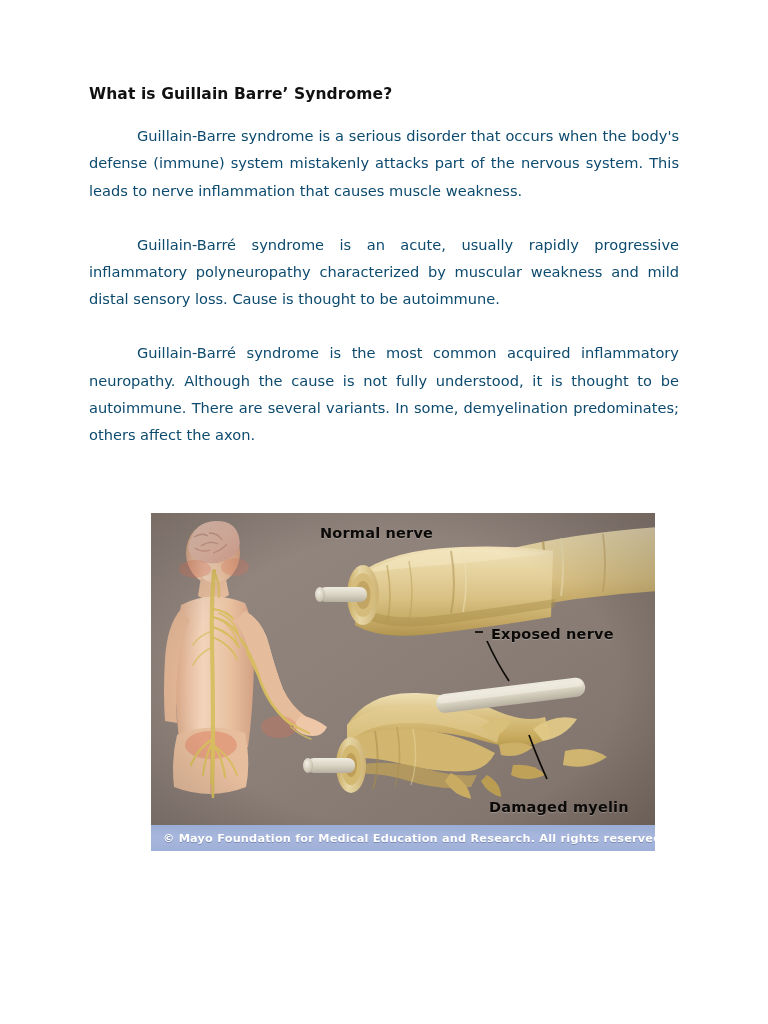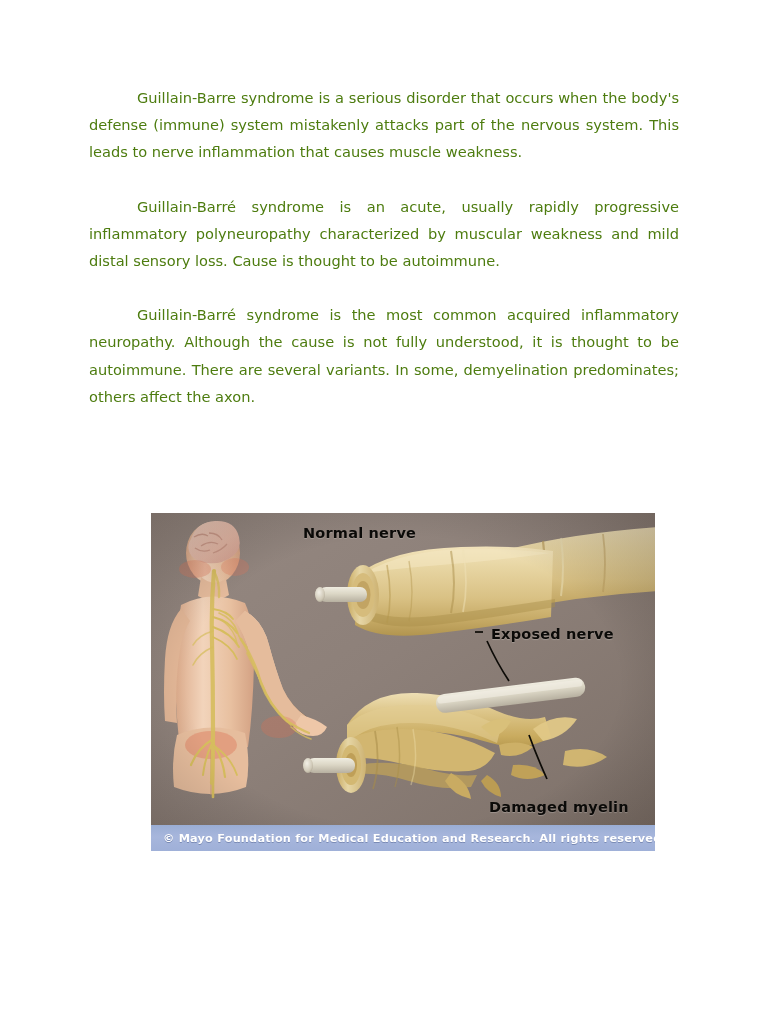--- a/index.html
+++ b/index.html
@@ -39,21 +39,21 @@
     color: #111111;
   }
 
   .para {
     font-size: 14.6px;
     line-height: 27.2px;
     text-align: justify;
     text-justify: inter-word;
     margin: 0 0 27px 0;
     text-indent: 48px;
-    color: #4d7c0f;
+    color: #0c4a6e;
     -webkit-hyphens: none;
     hyphens: none;
   }
   .para:last-of-type { margin-bottom: 16px; }
 
   
   .figure {
     position: absolute;
     left: 111px;
     top: 497px;
@@ -96,31 +96,32 @@
   .fig-label {
     position: absolute;
     font-family: "DejaVu Sans", sans-serif;
     font-weight: bold;
     color: #0b0a08;
     white-space: nowrap;
     font-size: 14.5px;
     letter-spacing: 0.2px;
     text-shadow: 0 1px 1px rgba(255,255,255,0.22);
   }
-  #label-normal-nerve { left: 152px; top: 12px; }
+  #label-normal-nerve { left: 169px; top: 12px; }
   #label-exposed-fiber { left: 340px; top: 113px; }
   #label-damaged-myelin { left: 338px; top: 286px; }
 </style>
 </head>
 <body>
 
 <div class="page">
 
   <div class="content">
 
+    <h1 class="doc-title">What is Guillain Barre’ Syndrome?</h1>
 
     <p class="para">Guillain-Barre syndrome is a serious disorder that occurs when the body's defense (immune) system mistakenly attacks part of the nervous system. This leads to nerve inflammation that causes muscle weakness.</p>
 
     <p class="para">Guillain-Barré syndrome is an acute, usually rapidly progressive inflammatory polyneuropathy characterized by muscular weakness and mild distal sensory loss. Cause is thought to be autoimmune.</p>
 
     <p class="para">Guillain-Barré syndrome is the most common acquired inflammatory neuropathy. Although the cause is not fully understood, it is thought to be autoimmune. There are several variants. In some, demyelination predominates; others affect the axon.</p>
 
   </div>
 
   <figure class="figure">

